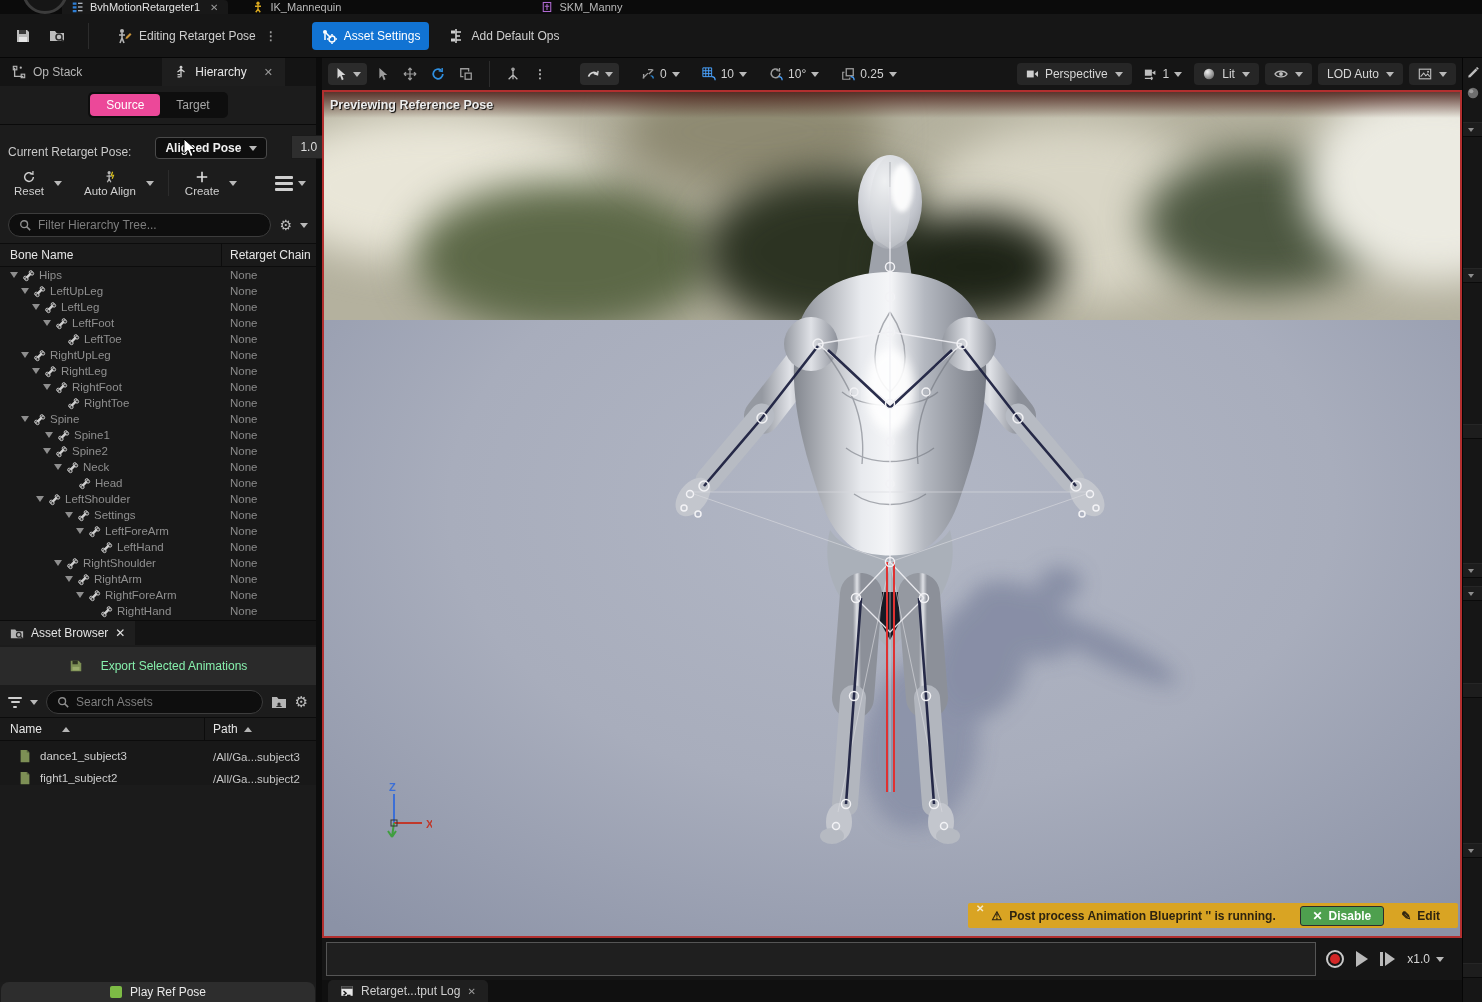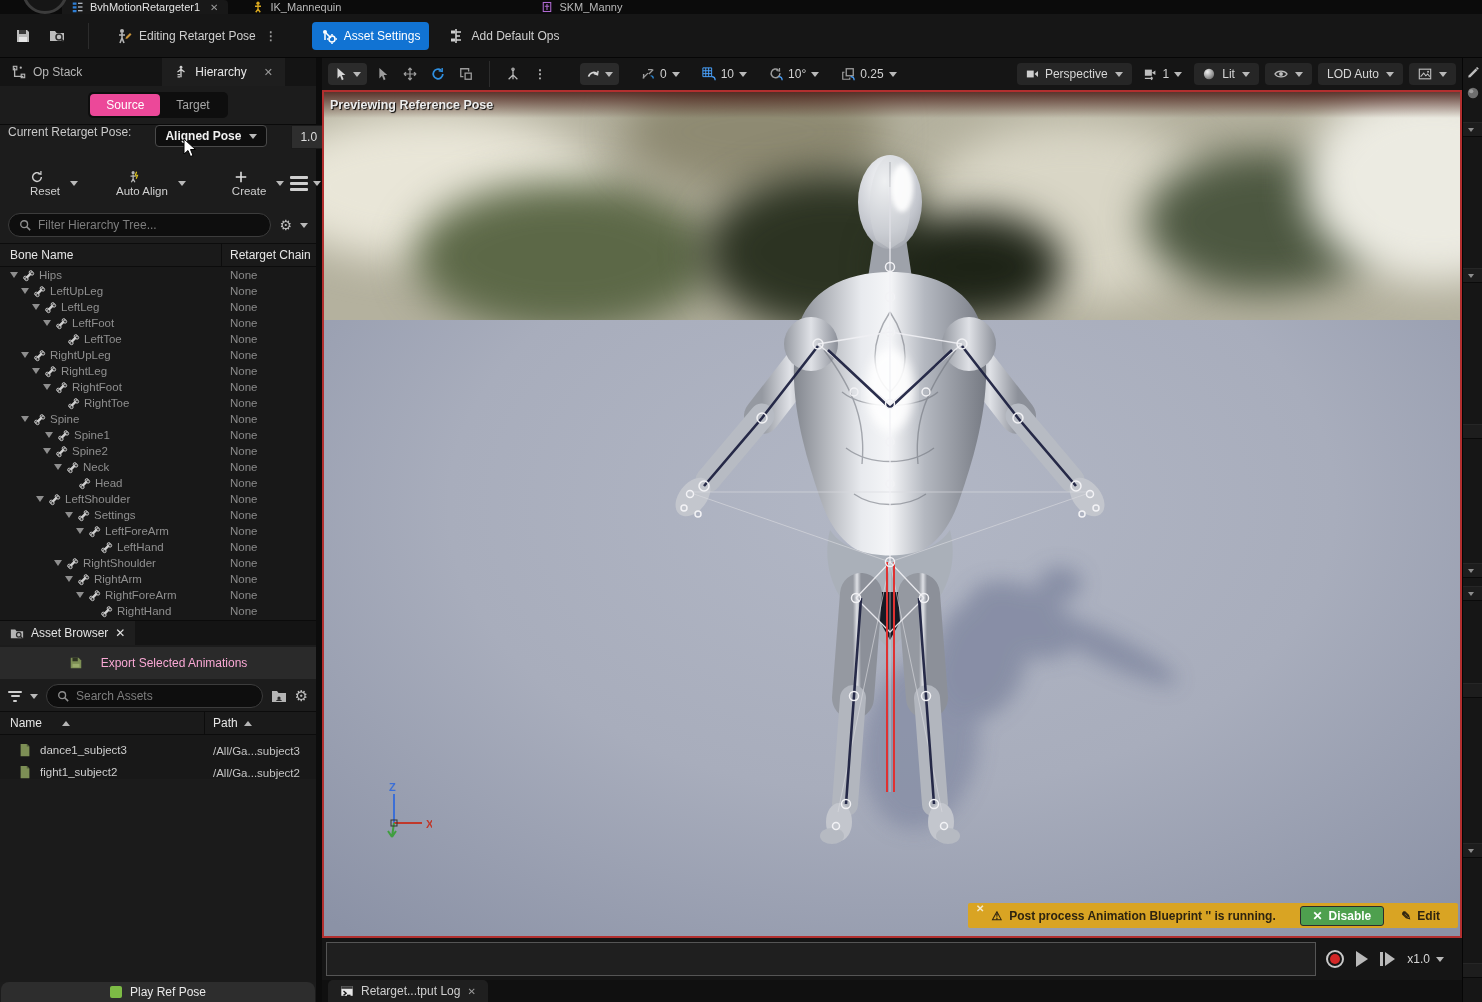--- a/index.html
+++ b/index.html
@@ -37,49 +37,49 @@
   
   .lp-tabs{height:28px;background:#141414;display:flex;align-items:stretch;flex:none;}
   .lp-tab{display:flex;align-items:center;gap:7px;padding:0 12px;color:#b5b5b5;font-size:12px;}
   .lp-tab.active{background:#1e1e1e;color:#e8e8e8;}
   .lp-tab .x{color:#9a9a9a;margin-left:10px;font-size:11px;}
   .seg-row{height:38px;display:flex;align-items:center;justify-content:center;flex:none;}
   .seg{display:flex;background:#0e0e0e;border-radius:5px;padding:2px;}
   .seg-item{padding:4px 16px;border-radius:4px;color:#a7a7a7;font-size:12px;}
   .seg-item.sel{background:#ec4899;color:#fff;}
   .lp-div{height:1px;background:#0a0a0a;flex:none;}
-  .pose-row{height:34px;display:flex;align-items:flex-start;padding:0 12px 0 8px;flex:none;gap:24px;}
+  .pose-row{height:34px;display:flex;align-items:flex-end;padding:0 12px 0 8px;flex:none;gap:24px;}
   .pose-label{color:#c9c9c9;font-size:12px;white-space:nowrap;}
   .dropdown{display:flex;align-items:center;gap:8px;background:#0e0e0e;border:1px solid #4a4a4a;border-radius:4px;padding:3px 9px;color:#f0f0f0;font-weight:bold;font-size:12px;white-space:nowrap;}
   .caret{display:inline-block;width:0;height:0;border-left:4px solid transparent;border-right:4px solid transparent;border-top:5px solid #b9b9b9;}
   .blend-field{flex:1;height:24px;background:#2e2e2e;border:1px solid #1a1a1a;color:#dedede;display:flex;align-items:center;padding:0 8px;font-size:12px;}
   .actions-row{height:48px;display:flex;align-items:center;padding:0 10px;gap:4px;flex:none;}
   .act{display:flex;flex-direction:column;align-items:center;gap:1px;color:#cfcfcf;font-size:11.5px;padding:2px 4px;}
-  .act .lbl{white-space:nowrap;margin-left:16px;}
+  .act .lbl{white-space:nowrap;}
   .act-caret{align-self:center;margin:0 2px;}
   .hamb{margin-left:auto;display:flex;align-items:center;gap:5px;}
   .hamb .bars{display:flex;flex-direction:column;gap:3px;}
   .hamb .bars i{display:block;width:18px;height:3px;background:#cfcfcf;border-radius:1px;}
   .filter-row{height:36px;display:flex;align-items:center;padding:0 8px;gap:8px;flex:none;}
   .searchbox{flex:1;display:flex;align-items:center;gap:7px;background:#0e0e0e;border:1px solid #3c3c3c;border-radius:12px;height:24px;padding:0 10px;color:#7e7e7e;font-size:12px;}
   .thead{height:24px;display:flex;align-items:center;background:#1a1a1a;border-top:1px solid #0c0c0c;border-bottom:1px solid #0c0c0c;flex:none;color:#e6e6e6;font-size:12px;}
   .thead .c1{width:222px;padding-left:10px;border-right:1px solid #0c0c0c;height:100%;display:flex;align-items:center;}
   .thead .c2{padding-left:8px;}
   .tree{flex:none;height:354px;background:#181818;overflow:hidden;border-bottom:1px solid #0b0b0b;}
   .trow{height:16px;display:flex;align-items:center;font-size:11.5px;color:#8f8f8f;}
   .trow .tname{width:222px;display:flex;align-items:center;gap:4px;overflow:hidden;white-space:nowrap;}
   .trow .tchain{padding-left:8px;color:#8a8a8a;}
   .exp{width:9px;height:9px;flex:none;display:inline-block;}
   .exp.open{width:0;height:0;border-left:4.5px solid transparent;border-right:4.5px solid transparent;border-top:6px solid #8e8e8e;}
   .bone-svg{width:13px;height:13px;flex:none;}
 
   
   .ab-tabs{height:24px;background:#141414;display:flex;align-items:stretch;flex:none;}
   .ab-tab{display:flex;align-items:center;gap:7px;padding:0 10px;background:#1e1e1e;color:#e3e3e3;font-size:12px;}
-  .ab-export{height:32px;margin:2px 0;background:#2a2a2a;display:flex;align-items:center;justify-content:center;gap:18px;color:#f9a8d4;font-size:12px;flex:none;}
+  .ab-export{height:38px;margin:2px 0;background:#2a2a2a;display:flex;align-items:center;justify-content:center;gap:18px;color:#86efac;font-size:12px;flex:none;}
   .ab-filter{height:30px;display:flex;align-items:center;gap:8px;padding:0 8px;flex:none;}
   .funnel{display:flex;flex-direction:column;gap:2.5px;align-items:center;}
   .funnel i{display:block;height:2px;background:#cfcfcf;border-radius:1px;}
   .funnel i:nth-child(1){width:14px;}.funnel i:nth-child(2){width:9px;}.funnel i:nth-child(3){width:4px;}
   .ab-head{height:24px;display:flex;align-items:center;border-top:1px solid #0c0c0c;border-bottom:1px solid #0c0c0c;background:#1a1a1a;color:#e6e6e6;font-size:12px;flex:none;}
   .ab-head .c1{width:205px;padding-left:10px;border-right:1px solid #0c0c0c;height:100%;display:flex;align-items:center;gap:20px;}
   .ab-head .c2{padding-left:8px;display:flex;align-items:center;gap:6px;}
   .sortup{width:0;height:0;border-left:4px solid transparent;border-right:4px solid transparent;border-bottom:5px solid #b5b5b5;}
   .ab-rows{flex:none;background:#181818;}
   .arow{height:22px;display:flex;align-items:flex-end;font-size:11.5px;color:#cecece;}

